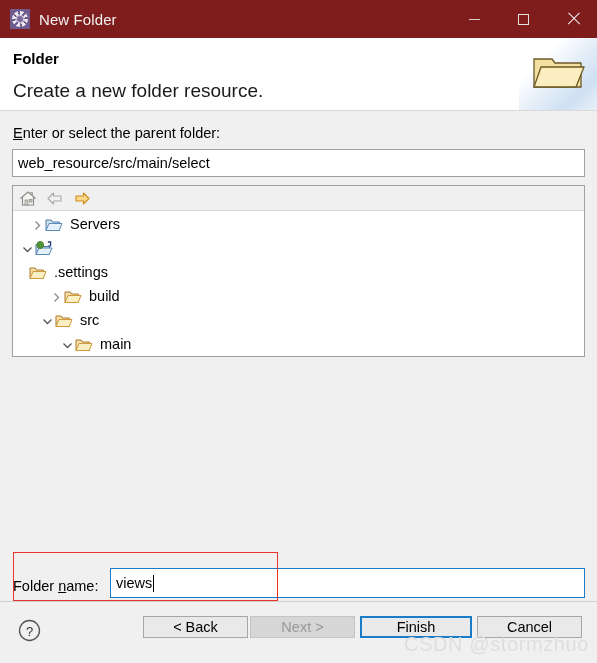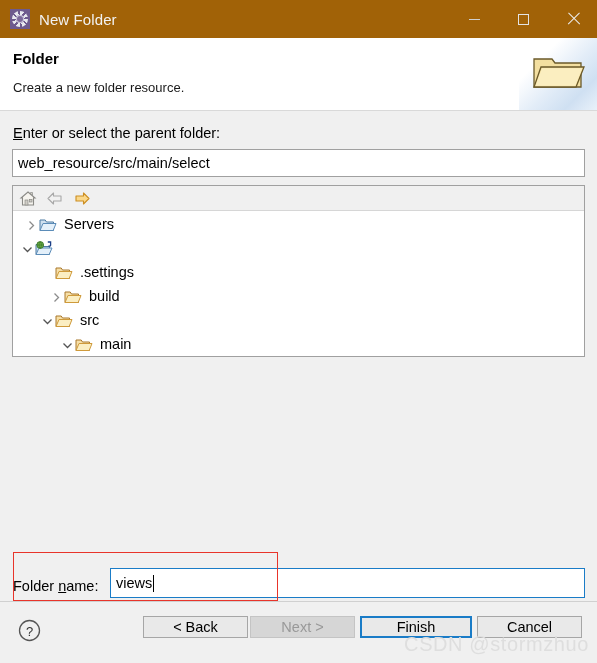--- a/index.html
+++ b/index.html
@@ -18,21 +18,21 @@
     width: 597px;
     height: 663px;
     position: relative;
     background: #f0f0f0;
     box-sizing: border-box;
   }
 
   
   .titlebar {
     height: 38px;
-    background: #a16207;
+    background: #7f1d1d;
     display: flex;
     align-items: center;
     position: relative;
   }
   .title-icon {
     width: 20px;
     height: 20px;
     margin-left: 10px;
     margin-right: 9px;
     background: #6e5a8e;
@@ -121,21 +121,21 @@
     left: 13px;
     top: 12px;
     font-size: 15px;
     font-weight: bold;
     color: #000;
   }
   .header-desc {
     position: absolute;
     left: 13px;
     top: 42px;
-    font-size: 13px;
+    font-size: 19px;
     color: #1a1a1a;
   }
   .header-banner {
     position: absolute;
     right: 0;
     top: 0;
     width: 78px;
     height: 72px;
     background: linear-gradient(135deg, #ffffff 0%, #ffffff 28%, #e3edf8 55%, #cfe0f2 78%, #e9f1fa 100%);
   }
@@ -421,21 +421,21 @@
         </span>
         <span class="tb-icon">
           <svg width="18" height="17" viewBox="0 0 18 17">
             <path d="M10.5 3 L10.5 6 L3 6 L3 11 L10.5 11 L10.5 14 L16 8.5 Z" fill="#fbd88a" stroke="#cc8e22" stroke-width="1.1" stroke-linejoin="round"></path>
           </svg>
         </span>
       </div>
 
       <div class="tree-list">
 
-      <div class="tree-row" style="padding-left: 10px; text-align: center;">
+      <div class="tree-row" style="padding-left: 16px; text-align: center;">
             <span class="twisty">
               <svg width="9" height="11" viewBox="0 0 9 11">
                 <path d="M2.5 1.5 L6.5 5.5 L2.5 9.5" fill="none" stroke="#8c8c8c" stroke-width="1.3"></path>
               </svg>
             </span>
             <span class="tree-icon"><svg width="18" height="16" viewBox="0 0 18 16">
                 <path d="M1 3 L1 13.5 L14.5 13.5 L14.5 5 L7.5 5 L6.2 3 Z" fill="#cfe0ef" stroke="#4c7aa3" stroke-width="1"></path>
                 <path d="M4 6.5 L17 6.5 L14.2 13.5 L1 13.5 Z" fill="#e4f0fa" stroke="#5b8cb8" stroke-width="1"></path>
               </svg></span>
             <span class="tree-label">Servers</span>
@@ -447,21 +447,21 @@
               </svg>
             </span>
             <span class="tree-icon"><svg width="18" height="16" viewBox="0 0 18 16">
                 <path d="M1 3.5 L1 13.5 L14.5 13.5 L14.5 5.5 L7.5 5.5 L6.2 3.5 Z" fill="#cfe0ef" stroke="#4c7aa3" stroke-width="1"></path>
                 <path d="M4 7 L17 7 L14.2 13.5 L1 13.5 Z" fill="#e4f0fa" stroke="#5b8cb8" stroke-width="1"></path>
                 <circle cx="5.2" cy="4" r="3.4" fill="#6fb24a" stroke="#2f6b22" stroke-width="0.8"></circle>
                 <path d="M2 4 L8.6 4 M5.2 0.7 C3.6 2.5 3.6 5.5 5.2 7.3 M5.2 0.7 C6.8 2.5 6.8 5.5 5.2 7.3" fill="none" stroke="#2f6b22" stroke-width="0.6"></path>
                 <path d="M12.8 1 L15.6 1 L15.6 4.2 C15.6 5.2 14.2 5.4 13.6 4.6" fill="none" stroke="#1b3f86" stroke-width="1.3"></path>
               </svg></span>
           </div>
-          <div class="tree-row" style="padding-left: 26px;">
+          <div class="tree-row" style="">
             <span class="twisty"></span>
             <span class="tree-icon"><svg width="18" height="16" viewBox="0 0 18 16">
                 <path d="M1 3 L1 13.5 L14.5 13.5 L14.5 5 L7.5 5 L6.2 3 Z" fill="#f6dfa7" stroke="#a9782c" stroke-width="1"></path>
                 <path d="M4 6.5 L17 6.5 L14.2 13.5 L1 13.5 Z" fill="#fbeec2" stroke="#cf9a3a" stroke-width="1"></path>
               </svg></span>
             <span class="tree-label">.settings</span>
           </div>
           <div class="tree-row" style="padding-left: 35px;">
             <span class="twisty">
               <svg width="9" height="11" viewBox="0 0 9 11">

